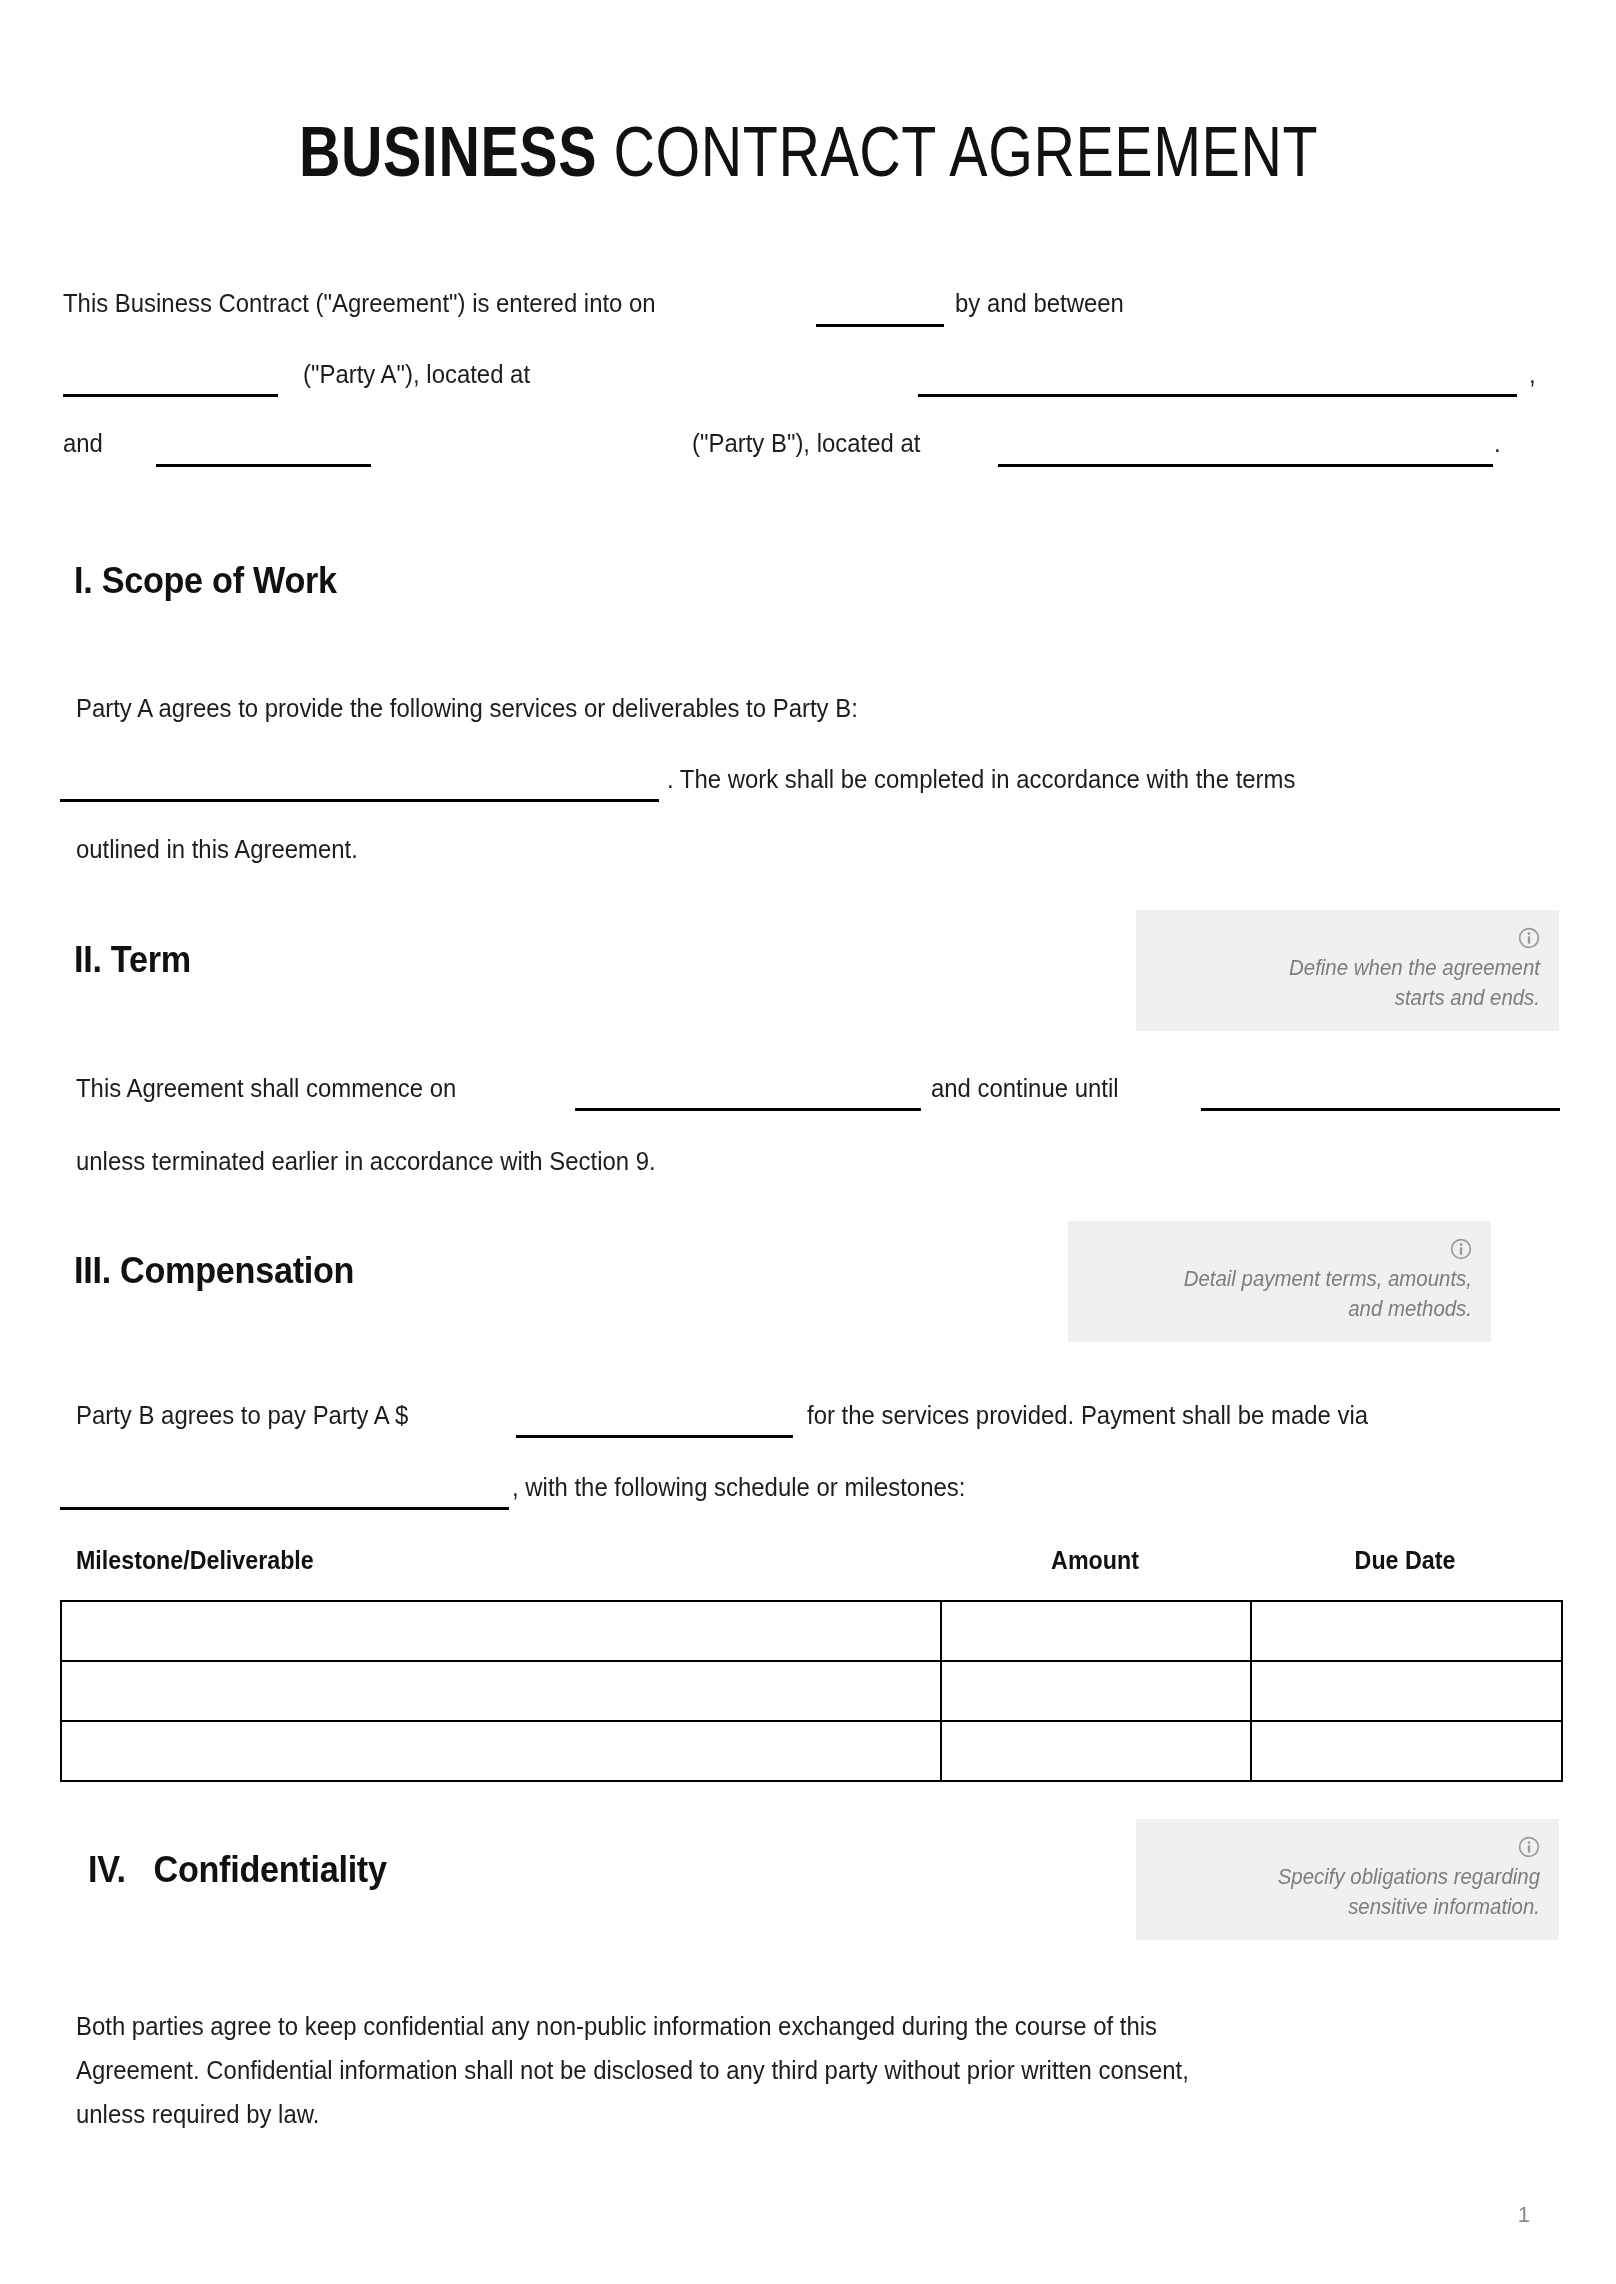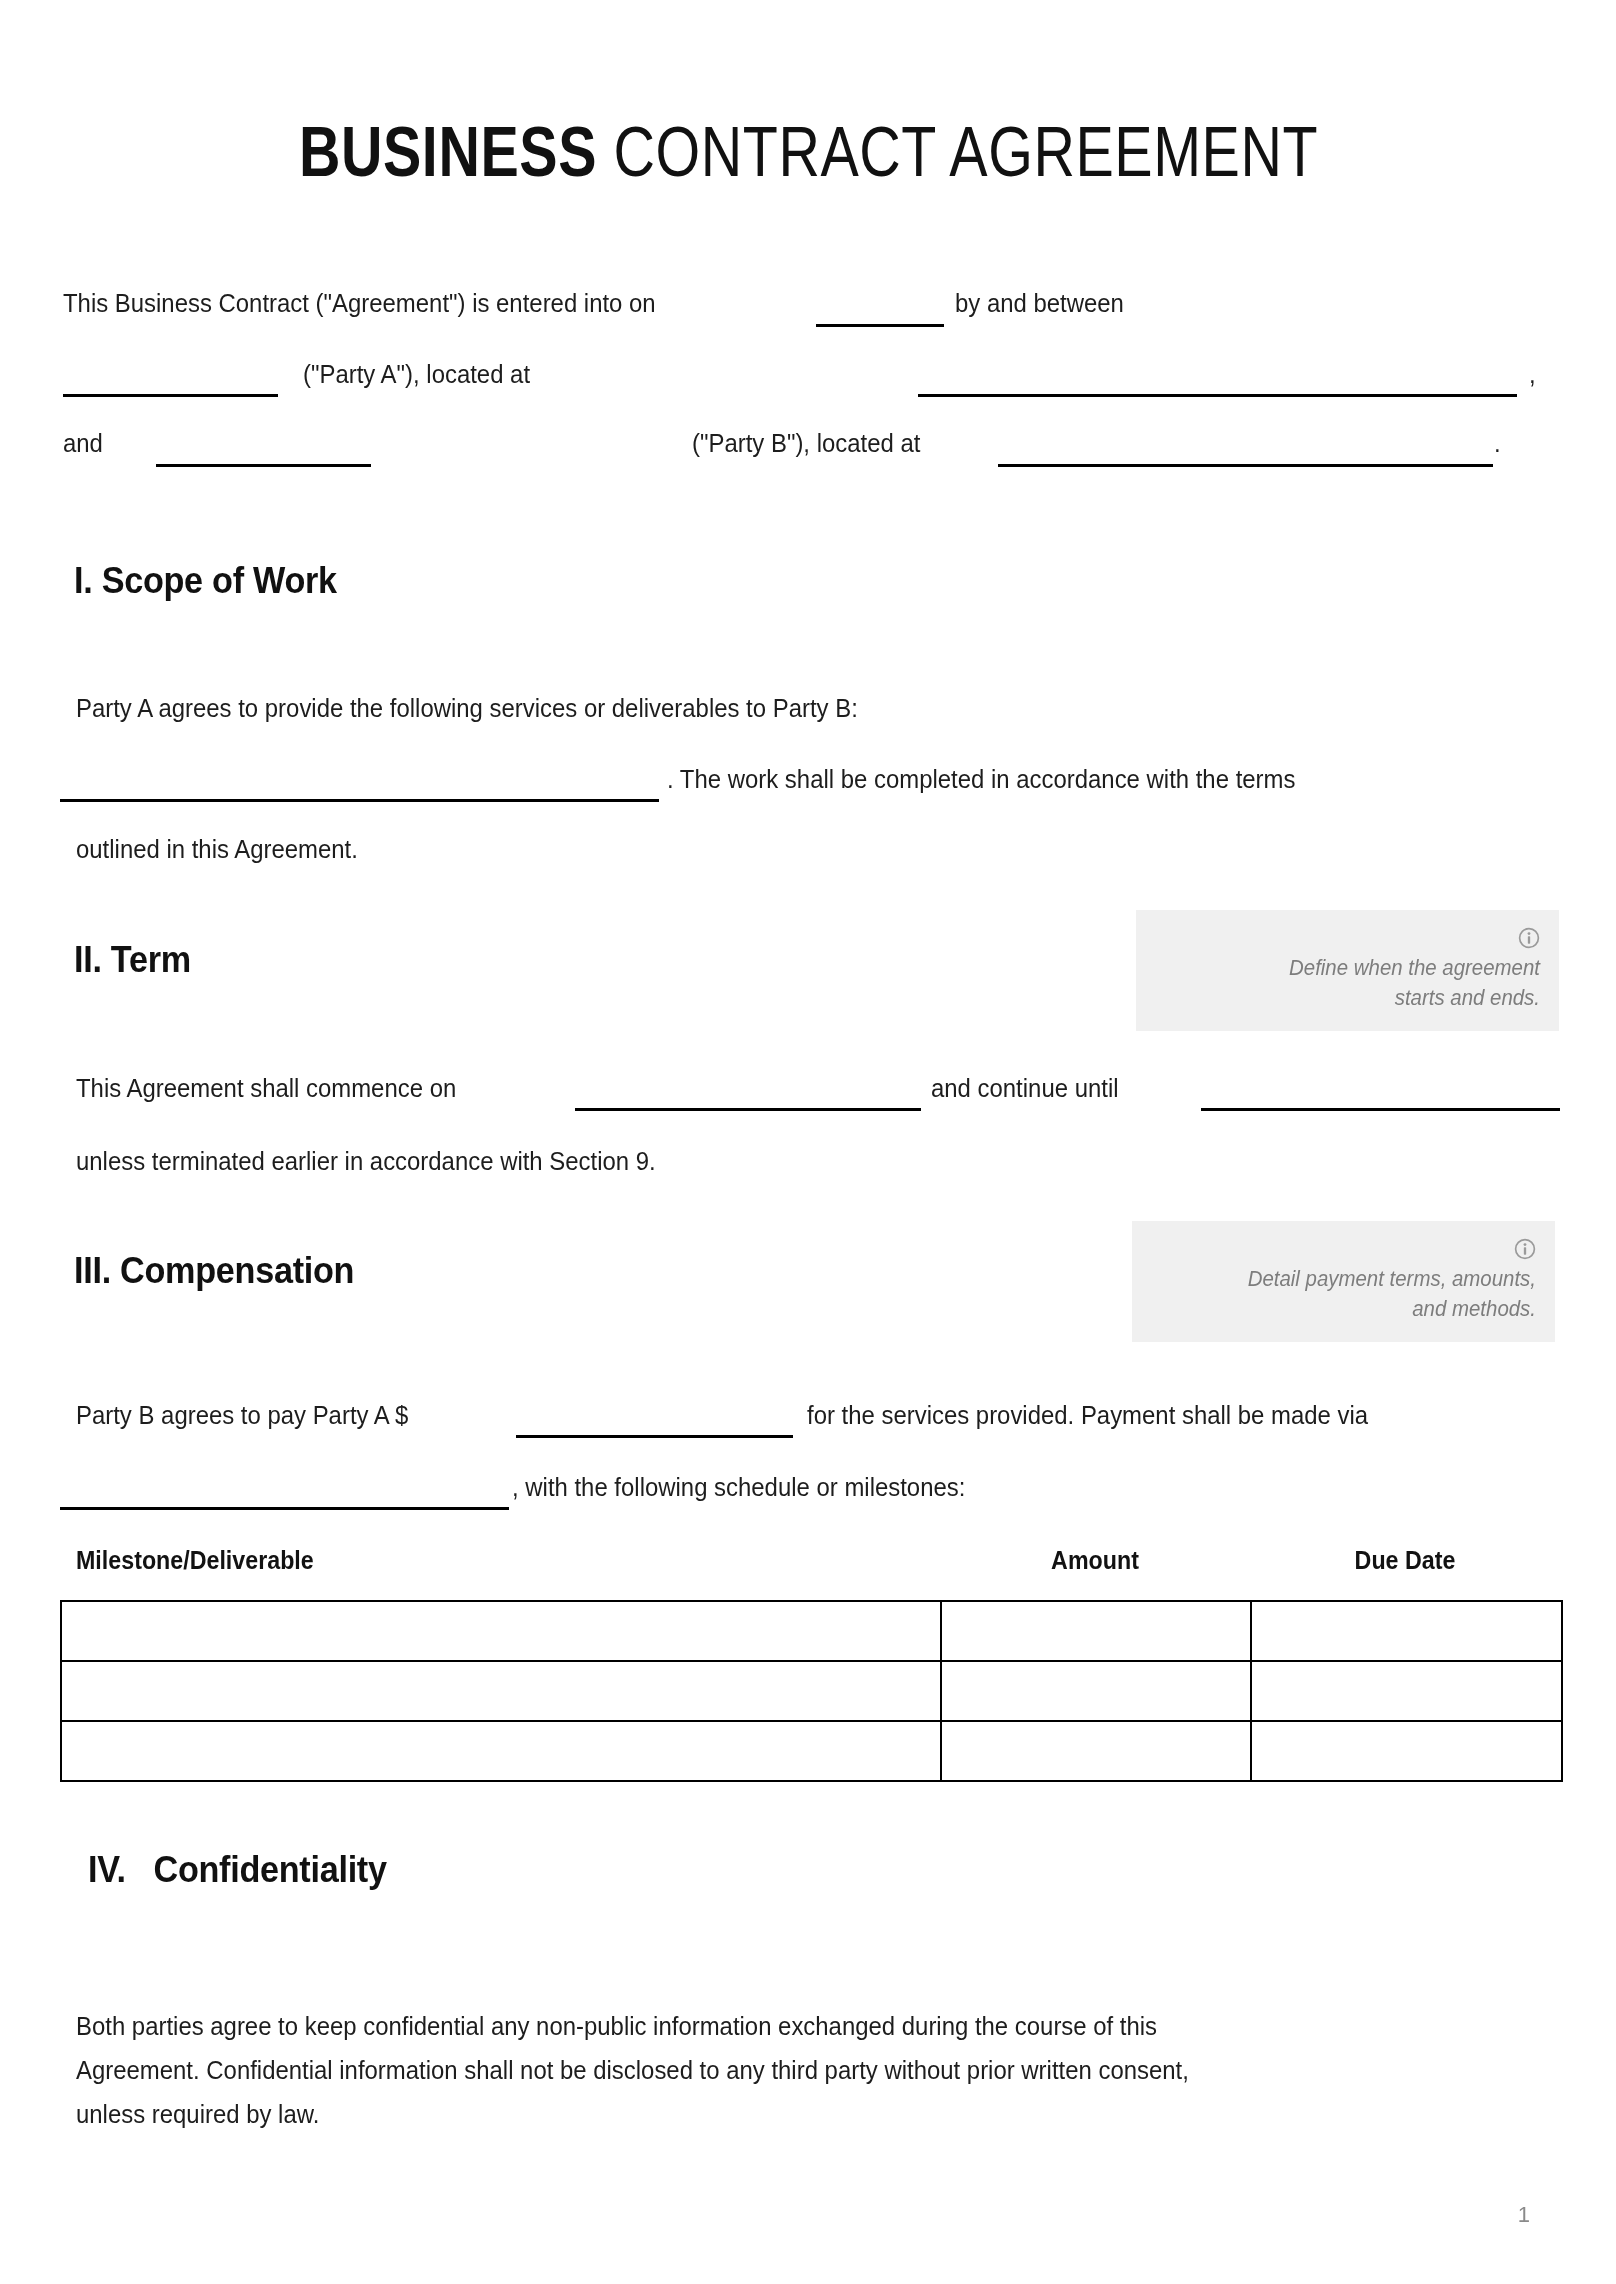--- a/index.html
+++ b/index.html
@@ -172,21 +172,21 @@
 
   <div class="body-line" style="left:76px; top:1071px;">This Agreement shall commence on</div>
   <div class="blank" style="left:575px; top:1108px; width:346px;"></div>
   <div class="body-line" style="left:931px; top:1071px;">and continue until</div>
   <div class="blank" style="left:1201px; top:1108px; width:359px;"></div>
 
   <div class="body-line" style="left:76px; top:1144px;">unless terminated earlier in accordance with Section 9.</div>
 
   <div class="section-heading" style="left:74px; top:1250px;">III. Compensation</div>
 
-  <div class="note-box" style="left:1132px; top:1221px; width:423px; height:121px;">
+  <div class="note-box" style="left:1068px; top:1221px; width:423px; height:121px;">
     <span class="note-icon">
       <svg width="22" height="22" viewBox="0 0 34 34" aria-hidden="true">
         <circle cx="17" cy="17" r="14.5" fill="none" stroke="#9a9a9a" stroke-width="2.6"></circle>
         <circle cx="17" cy="10.2" r="2.2" fill="#9a9a9a"></circle>
         <rect x="15.2" y="14.2" width="3.6" height="11.5" rx="1.1" fill="#9a9a9a"></rect>
       </svg>
     </span>
     <span class="note-text">Detail payment terms, amounts,</span>
     <span class="note-text">and methods.</span>
   </div>
@@ -222,20 +222,31 @@
       <tr>
         <td></td>
         <td></td>
         <td></td>
       </tr>
     </tbody>
   </table>
 
   <div class="section-heading" style="left:88px; top:1849px;">IV.   Confidentiality</div>
 
+  <div class="note-box" style="left:1136px; top:1819px; width:423px; height:121px;">
+    <span class="note-icon">
+      <svg width="22" height="22" viewBox="0 0 34 34" aria-hidden="true">
+        <circle cx="17" cy="17" r="14.5" fill="none" stroke="#9a9a9a" stroke-width="2.6"></circle>
+        <circle cx="17" cy="10.2" r="2.2" fill="#9a9a9a"></circle>
+        <rect x="15.2" y="14.2" width="3.6" height="11.5" rx="1.1" fill="#9a9a9a"></rect>
+      </svg>
+    </span>
+    <span class="note-text">Specify obligations regarding</span>
+    <span class="note-text">sensitive information.</span>
+  </div>
 
   <div class="body-line" style="left:76px; top:2009px;">Both parties agree to keep confidential any non-public information exchanged during the course of this</div>
   <div class="body-line" style="left:76px; top:2053px;">Agreement. Confidential information shall not be disclosed to any third party without prior written consent,</div>
   <div class="body-line" style="left:76px; top:2097px;">unless required by law.</div>
 
   <div class="page-number" style="left:1419px; top:2202px; width:111px;">1</div>
 
 </div>
 
 

